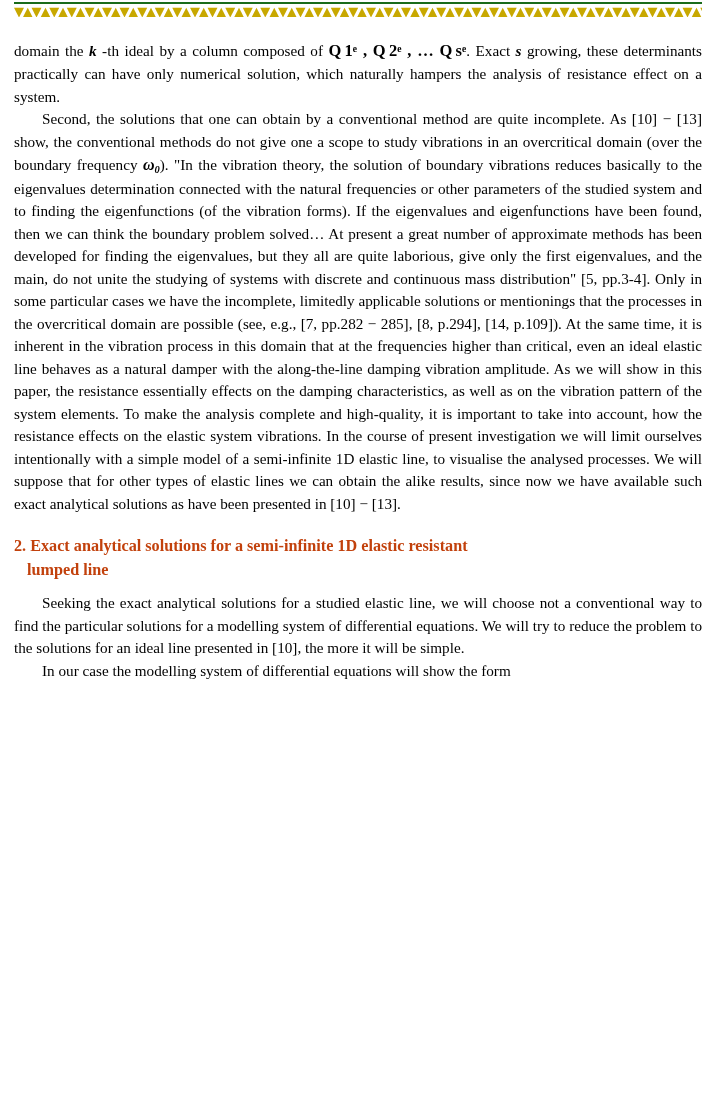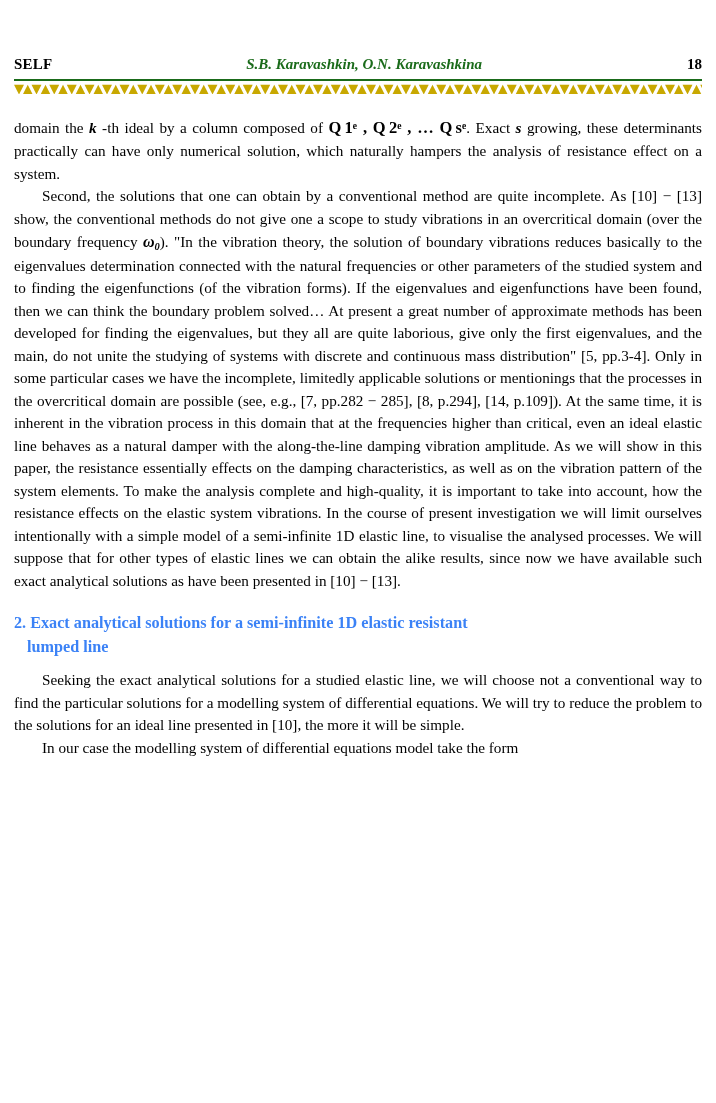--- a/index.html
+++ b/index.html
@@ -107,57 +107,52 @@
     font-style: italic;
     font-size: 16px;
   }
   .omega sub {
     font-size: 10.5px;
     vertical-align: -0.25em;
   }
   .section-title {
     margin-top: 20px;
     margin-bottom: 10px;
-    color: #3b82f6;
+    color: #c2410c;
     font-weight: bold;
     font-size: 16.2px;
     line-height: 1.45;
     text-align: justify;
     text-justify: inter-word;
     font-family: "Liberation Serif", serif;
   }
   .section-title .tail {
     display: block;
     margin-left: 13px;
   }
   .para-gap {
     margin-top: 0;
   }
 </style>
 </head>
 <body>
 
 <div class="page">
 
-  <div class="header">
-    <div class="header-left">SELF</div>
-    <div class="header-center">S.B. Karavashkin, O.N. Karavashkina</div>
-    <div class="header-right">18</div>
-  </div>
   <div class="rule"></div>
   <div class="ornament">▼▲▼▲▼▲▼▲▼▲▼▲▼▲▼▲▼▲▼▲▼▲▼▲▼▲▼▲▼▲▼▲▼▲▼▲▼▲▼▲▼▲▼▲▼▲▼▲▼▲▼▲▼▲▼▲▼▲▼▲▼▲▼▲▼▲▼▲▼▲▼▲▼▲▼▲▼▲▼▲▼▲▼▲▼▲▼▲▼▲▼▲▼▲▼▲▼▲▼▲▼▲▼▲▼▲▼▲▼▲▼▲▼▲▼▲▼▲▼▲▼▲▼▲▼▲▼▲▼▲▼▲▼▲</div>
 
   <div class="content">
 
     <p><span>domain the </span><span class="math-i">k</span><span> -th ideal by a column composed of </span><span class="qlist">Q 1ᵉ , Q 2ᵉ , … Q sᵉ</span><span>. Exact </span><span class="bold-i">s</span><span> growing, these determinants practically can have only numerical solution, which naturally hampers the analysis of resistance effect on a system.</span></p>
 
     <p class="indent para-gap"><span>Second, the solutions that one can obtain by a conventional method are quite incomplete. As [10] − [13] show, the conventional methods do not give one a scope to study vibrations in an overcritical domain (over the boundary frequency </span><span class="omega"><span>ω</span><sub>0</sub></span><span>). "In the vibration theory, the solution of boundary vibrations reduces basically to the eigenvalues determination connected with the natural frequencies or other parameters of the studied system and to finding the eigenfunctions (of the vibration forms). If the eigenvalues and eigenfunctions have been found, then we can think the boundary problem solved… At present a great number of approximate methods has been developed for finding the eigenvalues, but they all are quite laborious, give only the first eigenvalues, and the main, do not unite the studying of systems with discrete and continuous mass distribution" [5, pp.3-4]. Only in some particular cases we have the incomplete, limitedly applicable solutions or mentionings that the processes in the overcritical domain are possible (see, e.g., [7, pp.282 − 285], [8, p.294], [14, p.109]). At the same time, it is inherent in the vibration process in this domain that at the frequencies higher than critical, even an ideal elastic line behaves as a natural damper with the along-the-line damping vibration amplitude. As we will show in this paper, the resistance essentially effects on the damping characteristics, as well as on the vibration pattern of the system elements. To make the analysis complete and high-quality, it is important to take into account, how the resistance effects on the elastic system vibrations. In the course of present investigation we will limit ourselves intentionally with a simple model of a semi-infinite 1D elastic line, to visualise the analysed processes. We will suppose that for other types of elastic lines we can obtain the alike results, since now we have available such exact analytical solutions as have been presented in [10] − [13].</span></p>
 
     <div class="section-title">
       <span>2. Exact analytical solutions for a semi-infinite 1D elastic resistant</span>
       <span class="tail">lumped line</span>
     </div>
 
     <p class="indent">Seeking the exact analytical solutions for a studied elastic line, we will choose not a conventional way to find the particular solutions for a modelling system of differential equations. We will try to reduce the problem to the solutions for an ideal line presented in [10], the more it will be simple.</p>
-    <p class="indent">In our case the modelling system of differential equations model take the form</p>
+    <p class="indent">In our case the modelling system of differential equations will show the form</p>
 
   </div>
 </div>
 
 </body></html>

